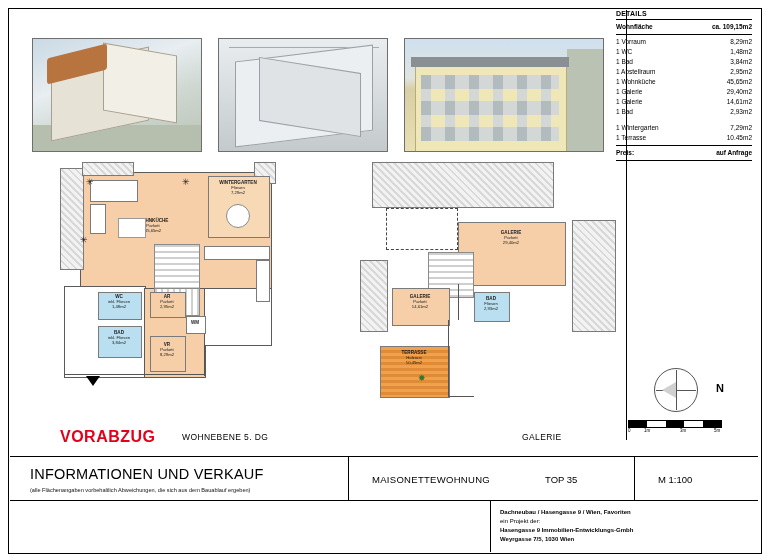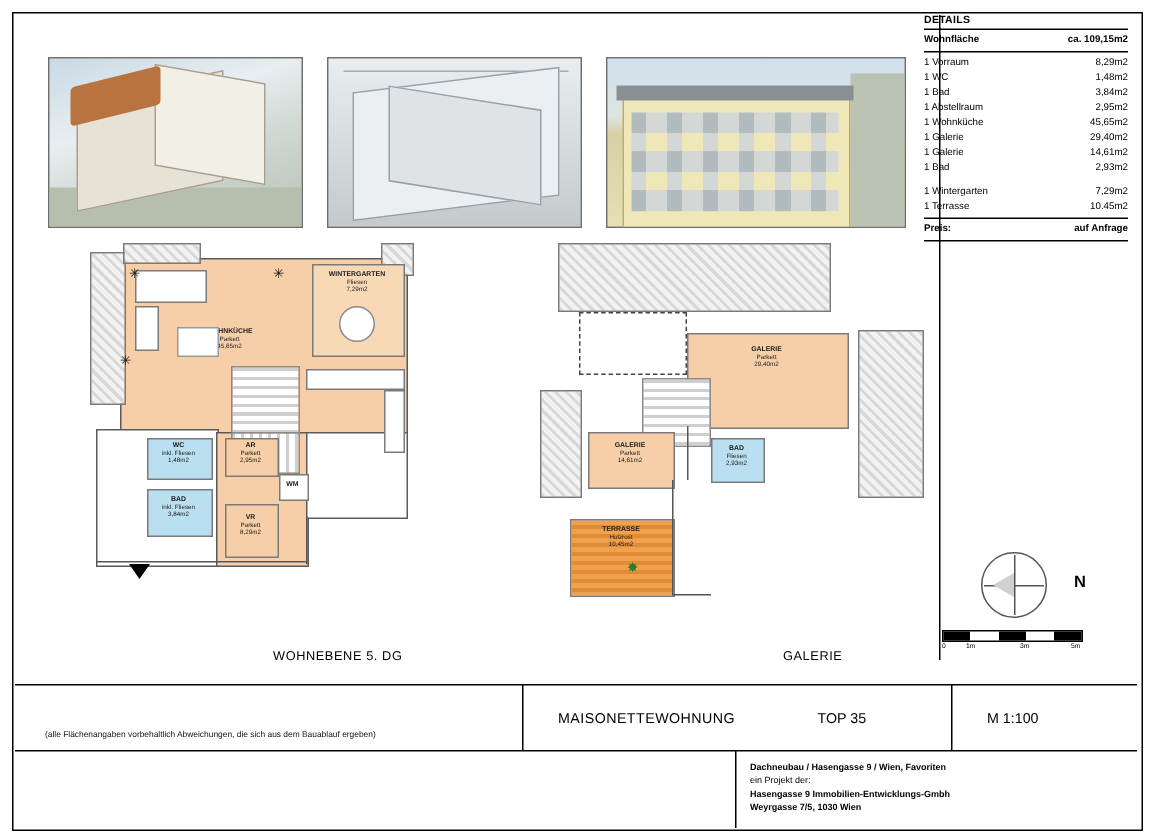--- a/index.html
+++ b/index.html
@@ -316,27 +316,29 @@
   <div class="nlab">N</div>
 
   <div class="scalebar">
     <div class="sb"></div>
     <div class="sbl" style="left:0;">0</div>
     <div class="sbl" style="left:16px;">1m</div>
     <div class="sbl" style="left:52px;">3m</div>
     <div class="sbl" style="left:86px;">5m</div>
   </div>
 
+  <div class="vorabzug">VORABZUG</div>
 
   <div class="sep" style="left:10px;top:456px;width:748px;"></div>
   <div class="sep" style="left:10px;top:500px;width:748px;"></div>
   <div class="vsep" style="left:348px;top:456px;height:44px;"></div>
   <div class="vsep" style="left:634px;top:456px;height:44px;"></div>
   <div class="vsep" style="left:490px;top:500px;height:52px;"></div>
 
+  <div class="ftitle">INFORMATIONEN UND VERKAUF</div>
   <div class="fsub">(alle Flächenangaben vorbehaltlich Abweichungen, die sich aus dem Bauablauf ergeben)</div>
   <div class="fmid">MAISONETTEWOHNUNG</div>
   <div class="fmid2">TOP 35</div>
   <div class="fright">M 1:100</div>
 
   <div class="fbot">
     <div class="b">Dachneubau / Hasengasse 9 / Wien, Favoriten</div>
     <div>ein Projekt der:</div>
     <div class="b">Hasengasse 9 Immobilien-Entwicklungs-Gmbh</div>
     <div class="b">Weyrgasse 7/5, 1030 Wien</div>

